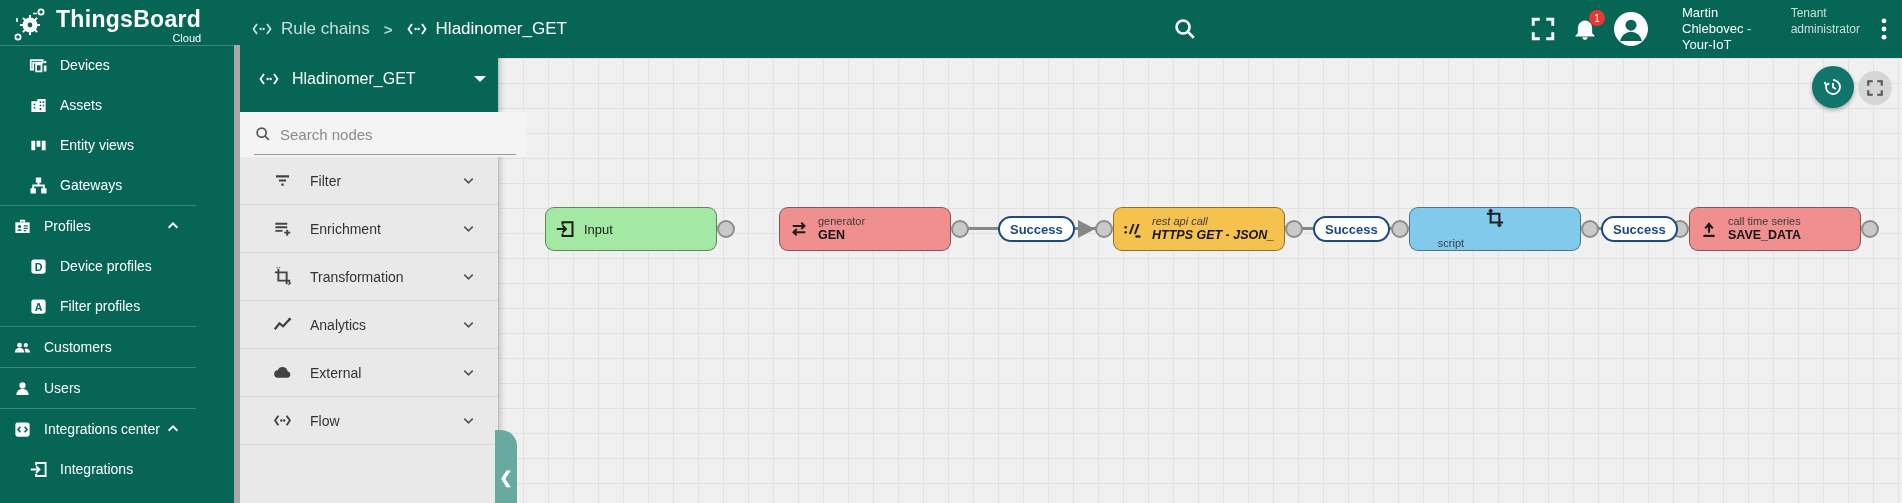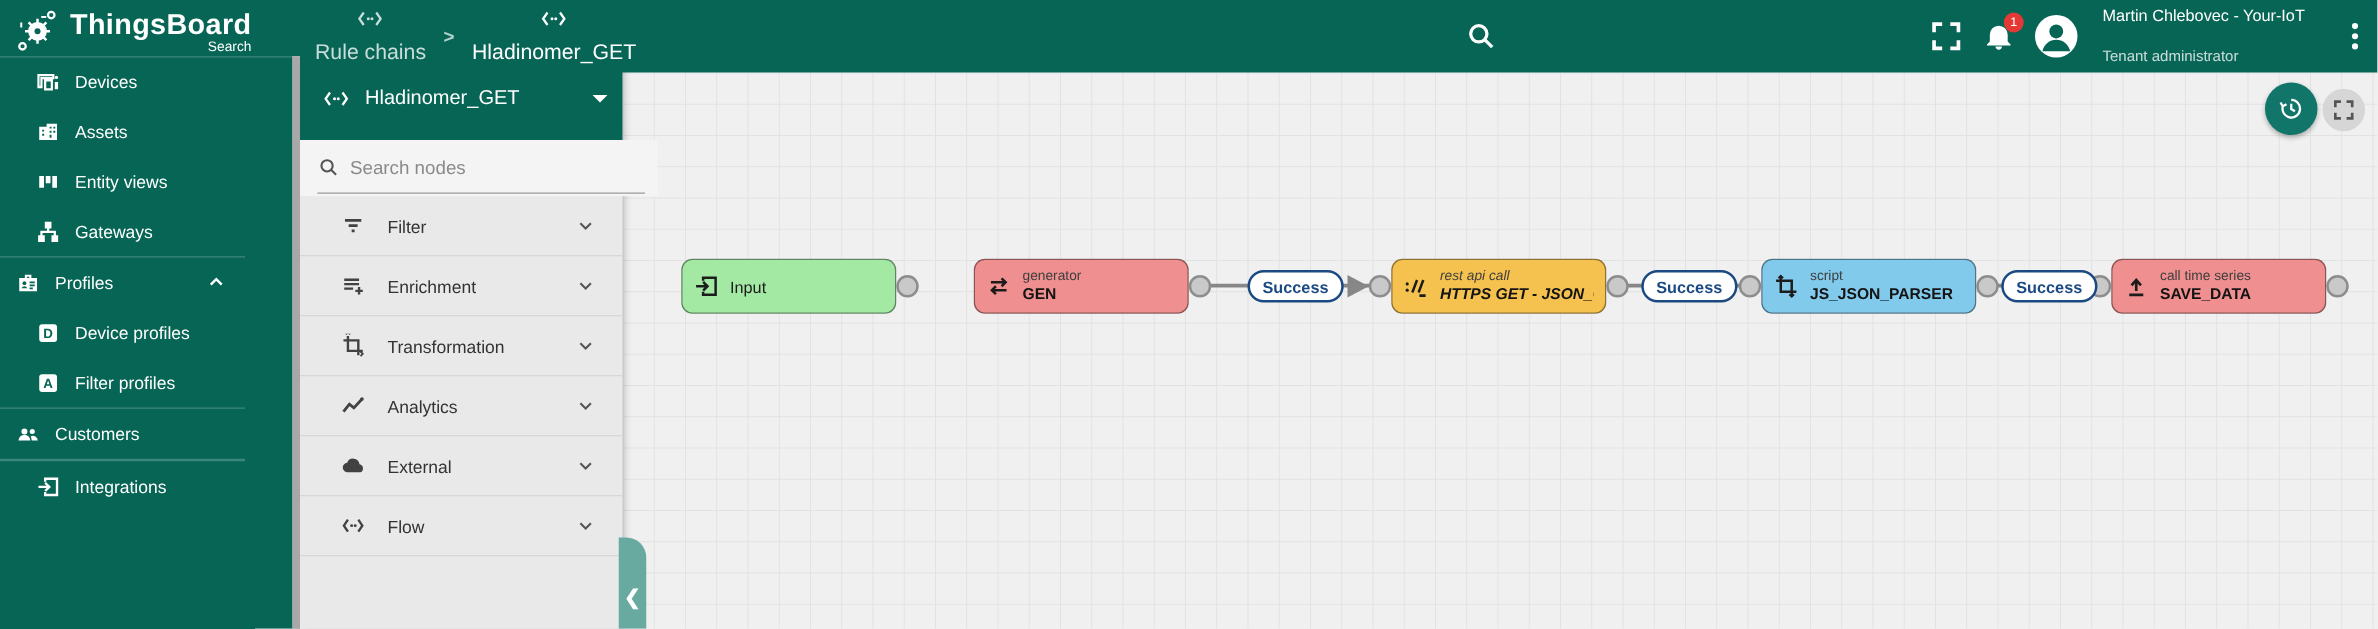--- a/index.html
+++ b/index.html
@@ -5,35 +5,35 @@
   * { margin:0; padding:0; box-sizing:border-box; }
   html,body { width:1902px; height:503px; overflow:hidden; background:#f0f0f0;
               font-family:"Liberation Sans", sans-serif; }
   #app { position:relative; width:1902px; height:503px; overflow:hidden; }
 
   
   .topbar { position:absolute; left:0; top:0; width:1902px; height:58px;
             background:#076555; z-index:30; }
   .breadcrumb { position:absolute; left:252px; top:0; height:58px;
                 display:flex; align-items:center; gap:14px; }
-  .crumb { display:flex; align-items:center; gap:9px; font-size:17px; font-weight:500;flex-direction:column; }
+  .crumb { display:flex; align-items:center; gap:9px; font-size:17px; font-weight:500; }
   .crumb.dim { color:rgba(255,255,255,0.78); }
   .crumb.cur { color:#ffffff; }
   .crumb-sep { color:rgba(255,255,255,0.7); font-size:15px; font-weight:700; }
   .tb-search { position:absolute; left:1172px; top:16px; width:26px; height:26px; cursor:pointer; }
   .tb-right { position:absolute; right:10px; top:0; height:58px; display:flex;
               align-items:center; gap:16px; }
   .iconbtn { width:26px; height:26px; position:relative; cursor:pointer; }
   .bell-wrap { position:relative; width:26px; height:26px; cursor:pointer; }
   .badge { position:absolute; right:-7px; top:-6px; min-width:16px; height:16px;
            background:#e53935; color:#fff; border-radius:8px; font-size:10px;
            display:flex; align-items:center; justify-content:center; padding:0 4px; }
   .avatar { width:34px; height:34px; border-radius:50%; background:#ffffff;
             display:flex; align-items:center; justify-content:center; cursor:pointer; }
-  .userinfo { display:flex; flex-direction:column; line-height:16px; margin-left:4px; width:178px;gap:16px; }
+  .userinfo { display:flex; flex-direction:row; line-height:16px; margin-left:18px; width:178px;gap:16px; }
   .userinfo .uname { color:#fff; font-size:13px; }
   .userinfo .urole { color:rgba(255,255,255,0.78); font-size:12px; }
 
   
   .sidenav { position:absolute; left:0; top:0; width:240px; height:503px;
              background:#076555; z-index:40; }
   .logo { position:absolute; left:10px; top:4px; display:flex; align-items:flex-start; gap:6px; cursor:pointer; }
   .logo-text { color:#fff; font-size:23px; font-weight:700; letter-spacing:0.3px; line-height:30px; }
   .logo-sub { color:#fff; font-size:11px; text-align:right; display:block; margin-top:-2px; }
   .nav-divider { position:absolute; left:0; width:240px; height:1px; background:rgba(255,255,255,0.22); }
@@ -191,21 +191,21 @@
             <path d="M20 11v4M20 27v4M10 21h4M26 21h4M12.9 13.9l2.8 2.8M24.3 25.3l2.8 2.8M27.1 13.9l-2.8 2.8M15.7 25.3l-2.8 2.8"></path>
           </g>
           <circle cx="31" cy="8" r="2.6" fill="none" stroke="#fff" stroke-width="1.8"></circle>
           <circle cx="8" cy="33" r="2.6" fill="none" stroke="#fff" stroke-width="1.8"></circle>
           <path d="M23 9.5h4M7 18v-4" stroke="#fff" stroke-width="1.6"></path>
           <circle cx="20" cy="21" r="2.4" fill="#076555"></circle>
         </svg>
       </span>
       <span>
         <span class="logo-text">ThingsBoard</span>
-        <span class="logo-sub">Search</span>
+        <span class="logo-sub">Cloud</span>
       </span>
     </div>
     <div class="nav-divider" style="top:45px;"></div>
 
     <div class="nav-items">
 
       <div class="nav-item sub">
         <span class="nav-ico">
           <svg viewBox="0 0 16 16" width="19" height="19">
               <path d="M1.5 3.5h10v2H3.5v6h-2zM6 7h4.5v6H6z" fill="none" stroke="#fff" stroke-width="1.5"></path>
@@ -294,23 +294,46 @@
               <circle cx="10.8" cy="6" r="1.7" fill="#fff"></circle>
               <path d="M1.5 12.2a4 4 0 0 1 8 0z" fill="#fff"></path>
               <path d="M9.8 9.2a3.4 3.4 0 0 1 4.7 3h-4" fill="#fff"></path>
             </svg>
         </span>
         <span>Customers</span>
       </div>
 
       <div class="nav-group-div"></div>
 
+      <div class="nav-item root">
+        <span class="nav-ico">
+          <svg viewBox="0 0 16 16" width="19" height="19">
+              <circle cx="8" cy="5.4" r="2.6" fill="#fff"></circle>
+              <path d="M2.8 13.4a5.2 5.2 0 0 1 10.4 0z" fill="#fff"></path>
+            </svg>
+        </span>
+        <span>Users</span>
+      </div>
 
       <div class="nav-group-div"></div>
 
+      <div class="nav-item root">
+        <span class="nav-ico">
+          <svg viewBox="0 0 16 16" width="19" height="19">
+              <rect x="2" y="2" width="12" height="12" rx="2" fill="#fff"></rect>
+              <path d="M6.2 5.8L4.2 8l2 2.2M9.8 5.8l2 2.2-2 2.2" fill="none" stroke="#076555" stroke-width="1.4"></path>
+            </svg>
+        </span>
+        <span>Integrations center</span>
+        <span class="chev-up" style="position:absolute;right:16px;">
+          <svg width="14" height="14" viewBox="0 0 16 16">
+              <path d="M3 10l5-5 5 5" fill="none" stroke="#fff" stroke-width="2.2"></path>
+            </svg>
+        </span>
+      </div>
 
       <div class="nav-item sub">
         <span class="nav-ico">
           <svg viewBox="0 0 16 16" width="19" height="19">
               <path d="M6 4.5V2.5h8v11H6v-2" fill="none" stroke="#fff" stroke-width="1.6"></path>
               <path d="M1.5 8h7M6 5.2L8.8 8 6 10.8" fill="none" stroke="#fff" stroke-width="1.6"></path>
             </svg>
         </span>
         <span>Integrations</span>
       </div>
@@ -501,21 +524,21 @@
             <path d="M5.5 12L8.5 4M9.5 12l3-8" stroke="#1c1c1c" stroke-width="1.6"></path>
             <path d="M10 14h4" stroke="#1c1c1c" stroke-width="1.8"></path>
           </svg>
       </span>
       <span class="n-text">
         <span class="n-type">rest api call</span>
         <span class="n-name">HTTPS GET - JSON_O...</span>
       </span>
     </div>
 
-    <div class="node" style="left:911px; background:#82caec;">
+    <div class="node" style="left:911px; background:#82caec;flex-direction:column;">
       <span class="n-ico">
         <svg viewBox="0 0 16 16" width="20" height="20">
             <path d="M4.5 1.5v10h10" fill="none" stroke="#1c1c1c" stroke-width="1.6"></path>
             <path d="M1.5 4.5h10v10" fill="none" stroke="#1c1c1c" stroke-width="1.6"></path>
             <path d="M3 2.8L4.5 1.3 6 2.8" fill="none" stroke="#1c1c1c" stroke-width="1.2"></path>
             <path d="M10 13.2l1.5 1.5 1.5-1.5" fill="none" stroke="#1c1c1c" stroke-width="1.2"></path>
           </svg>
       </span>
       <span class="n-text">
         <span class="n-type">script</span>

